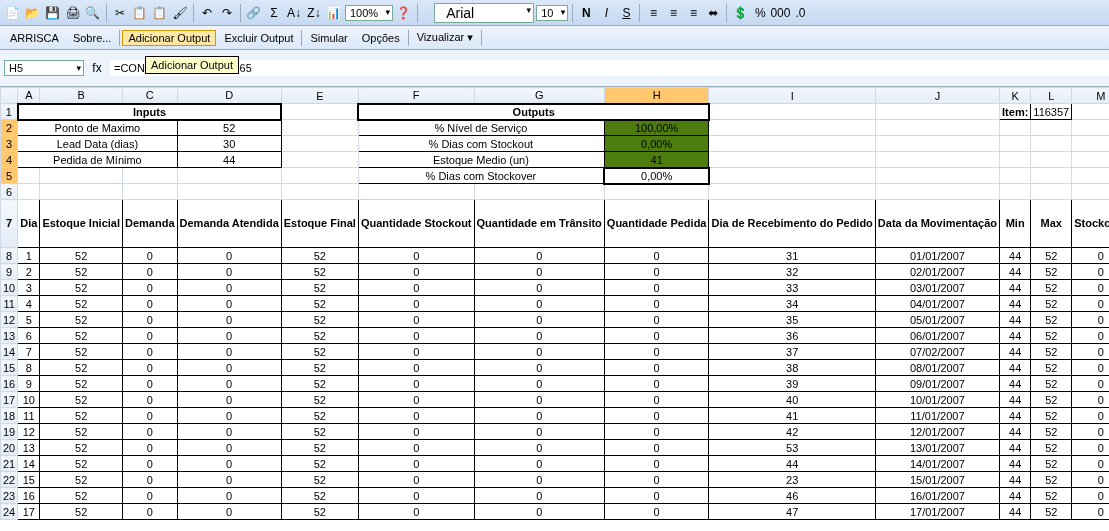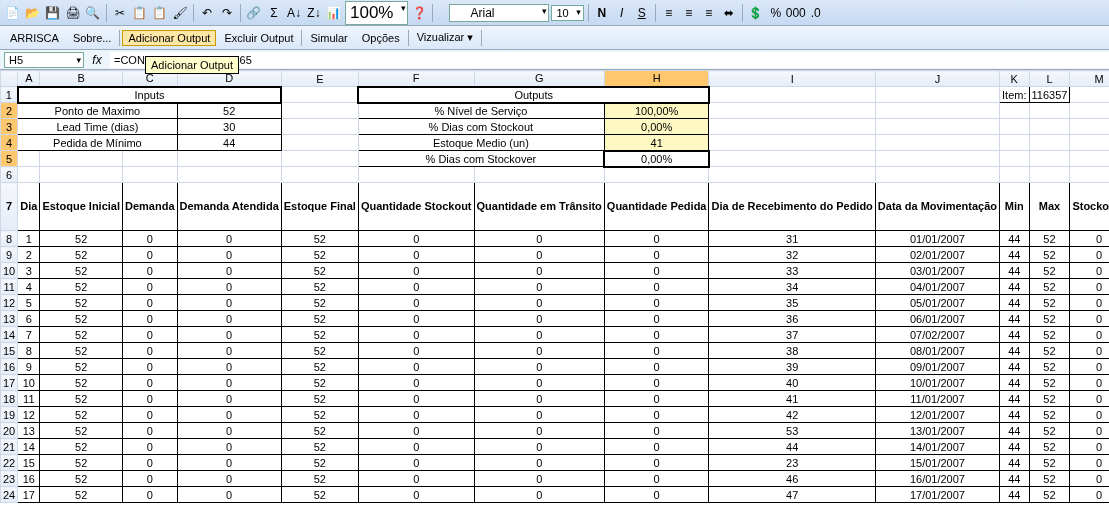--- a/index.html
+++ b/index.html
@@ -2,65 +2,65 @@
 <html><head>
 <meta charset="utf-8">
 <style>
 * { box-sizing: border-box; margin: 0; padding: 0; }
 body { font-family: Arial, sans-serif; font-size: 11px; background: #fff; overflow: hidden; width: 1109px; height: 531px; }
 
 
 .toolbar-bg { background: linear-gradient(#dbe8f9, #c5d9f1); height: 26px; display: flex; align-items: center; padding: 0 4px; gap: 2px; border-bottom: 1px solid #9ab; }
 .tbicon { width: 18px; height: 18px; display: inline-flex; align-items: center; justify-content: center; font-size: 12px; cursor: pointer; }
 .tbsep { width: 1px; height: 18px; background: #9ab; margin: 0 2px; }
-.zoom-box { background: #fff; border: 1px solid #7a9; padding: 1px 14px 1px 4px; font-size: 17px; position: relative; }
+.zoom-box { background: #fff; border: 1px solid #7a9; padding: 1px 14px 1px 4px; font-size: 11px; position: relative; }
 .zoom-box::after { content: '▾'; position: absolute; right: 2px; top: 1px; font-size: 9px; }
-.font-box { background: #fff; border: 1px solid #7a9; padding: 1px 14px 1px 20px; font-size: 12px; position: relative; min-width: 100px; }
+.font-box { background: #fff; border: 1px solid #7a9; padding: 1px 14px 1px 11px; font-size: 14px; position: relative; min-width: 100px; }
 .font-box::after { content: '▾'; position: absolute; right: 2px; top: 1px; font-size: 9px; }
 .size-box { background: #fff; border: 1px solid #7a9; padding: 1px 14px 1px 4px; font-size: 11px; position: relative; min-width: 30px; }
 .size-box::after { content: '▾'; position: absolute; right: 2px; top: 1px; font-size: 9px; }
 .bold { font-weight: bold; }
 .italic { font-style: italic; }
 .uline { text-decoration: underline; }
 
 
 .menubar { background: linear-gradient(#eef4fb, #dbe8f9); height: 24px; display: flex; align-items: center; padding: 0 4px; gap: 2px; border-bottom: 1px solid #9ab; font-size: 11px; }
 .menuitem { padding: 2px 6px; cursor: pointer; text-align: center; }
 .menuitem.active { background: #ffe8a6; border: 1px solid #c90; padding: 1px 5px; }
 .menusep { width: 1px; height: 16px; background: #9ab; }
 
 
 .tooltip { position: absolute; top: 56px; left: 145px; background: #ffffcc; border: 1px solid #000; padding: 2px 5px; font-size: 11px; z-index: 100; }
 
 
-.formula-row { display: flex; align-items: center; height: 20px; border-bottom: 1px solid #9ab; background: #eef4fb; }
+.formula-row { display: flex; align-items: center; height: 37px; border-bottom: 1px solid #9ab; background: #eef4fb; }
 .namebox { width: 80px; background: #fff; border: 1px solid #7a9; padding: 1px 14px 1px 4px; font-size: 11px; position: relative; margin-left: 4px; }
 .namebox::after { content: '▾'; position: absolute; right: 2px; top: 2px; font-size: 9px; }
 .formula-btns { display: flex; gap: 2px; padding: 0 4px; }
 .formula-text { flex: 1; background: #fff; padding: 2px 4px; font-size: 11px; }
 
 
 .grid-wrap { position: relative; }
 table.grid { border-collapse: collapse; table-layout: fixed; }
 table.grid td, table.grid th { border: 1px solid #d0d7e5; font-size: 11px; padding: 0 2px; height: 16px; text-align: center; white-space: nowrap; overflow: hidden; }
 .colhdr { background: linear-gradient(#f5f8fc, #e4ecf7); border: 1px solid #9eb6ce; font-weight: normal; text-align: center; height: 18px; }
 .colhdr.sel { background: #ffc76e; }
 .rowhdr { background: linear-gradient(#f5f8fc, #e4ecf7); border: 1px solid #9eb6ce; text-align: center; width: 24px; }
 .rowhdr.sel { background: #ffc76e; }
 .corner { background: linear-gradient(#f5f8fc, #e4ecf7); border: 1px solid #9eb6ce; width: 24px; }
 
 
-.bold-center { font-weight: normal; text-align: center; }
+.bold-center { font-weight: bold; text-align: center; }
 .thick-top { border-top: 2px solid #000 !important; }
 .thick-bottom { border-bottom: 2px solid #000 !important; }
 .thick-left { border-left: 2px solid #000 !important; }
 .thick-right { border-right: 2px solid #000 !important; }
 .thin-border { border: 1px solid #000 !important; }
 .right-align { text-align: right; padding-right: 3px !important; }
-.blue-cell { background: #fef9c3; }
+.blue-cell { background: #4d7c0f; }
 .sel-cell { background: #fff; outline: 2px solid #000; outline-offset: -1px; }
 .header-row td { font-weight: bold; vertical-align: middle; height: 48px; white-space: normal; line-height: 1.1; }
 </style>
 </head>
 <body>
 
 <div class="toolbar-bg">
   <span class="tbicon">📄</span>
   <span class="tbicon">📂</span>
   <span class="tbicon">💾</span>
@@ -114,21 +114,21 @@
   <span class="menusep"></span>
   <span class="menuitem"><span>Vizualizar</span> ▾</span>
   <span class="menusep"></span>
 </div>
 
 <div class="tooltip">Adicionar Output</div>
 
 <div class="formula-row">
   <div class="namebox">H5</div>
   <div class="formula-btns">
-    <span class="tbicon" style="font-style:italic;">fx</span>
+    <span class="tbicon" style="">fx</span>
   </div>
   <div class="formula-text">=CONT.SE(M8:M372;1)/365</div>
 </div>
 
 <div class="grid-wrap">
 <table class="grid" id="grid">
       <colgroup>
         <col style="width:24px">
         <col style="width:50px">
         <col style="width:75px">
@@ -180,21 +180,21 @@
           <td colspan="2" class="thin-border right-align">% Nível de Serviço</td>
           <td class="thin-border blue-cell">100,00%</td>
           <td class=""></td>
           <td class=""></td>
           <td class=""></td>
           <td class=""></td>
           <td class=""></td>
         </tr>
         <tr>
           <td class="rowhdr sel">3</td>
-          <td colspan="3" class="thin-border">Lead Time (dias)</td>
+          <td colspan="3" class="thin-border">Lead Data (dias)</td>
           <td class="thin-border">30</td>
           <td class=""></td>
           <td colspan="2" class="thin-border right-align">% Dias com Stockout</td>
           <td class="thin-border blue-cell">0,00%</td>
           <td class=""></td>
           <td class=""></td>
           <td class=""></td>
           <td class=""></td>
           <td class=""></td>
         </tr>

